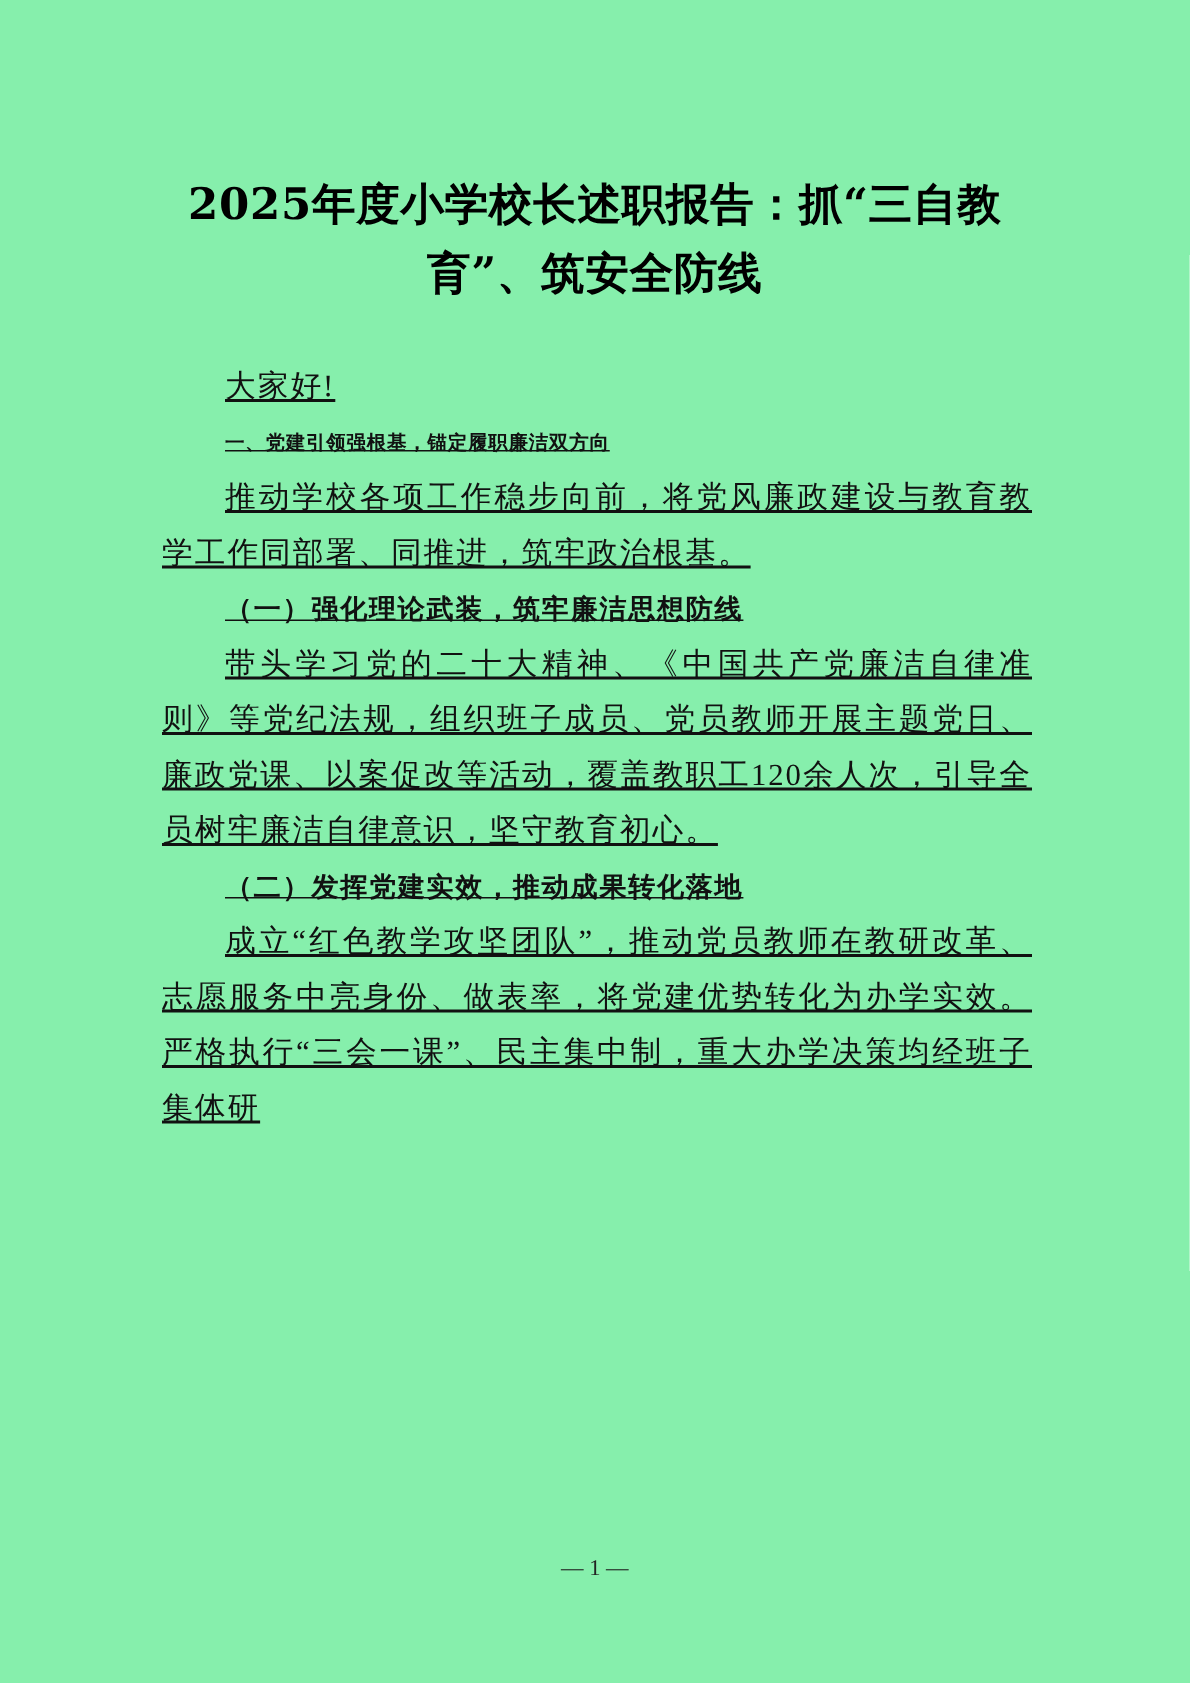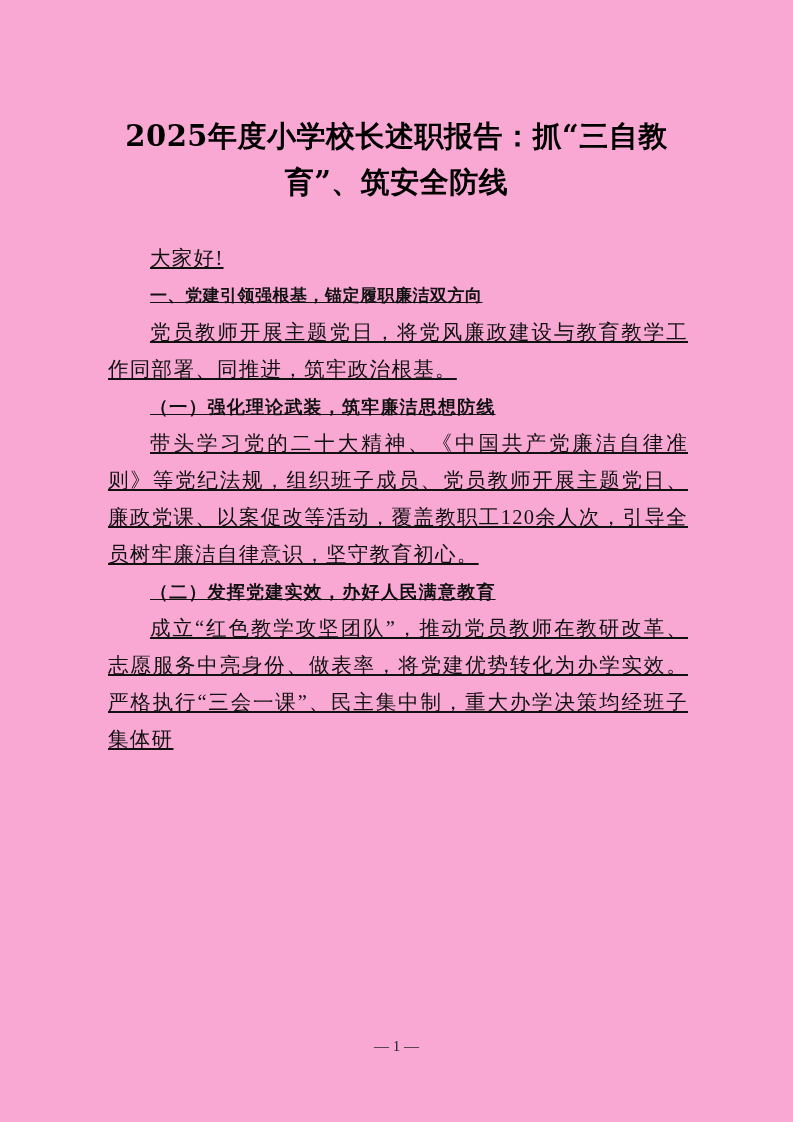--- a/index.html
+++ b/index.html
@@ -1,52 +1,52 @@
 <!DOCTYPE html>
 <html><head>
 <meta charset="utf-8">
 <style>
   html, body { margin: 0; padding: 0; background: #ffffff; }
   body { width: 793px; height: 1122px; position: relative; overflow: hidden; }
   .page {
-    position: absolute; left: 0; top: 0; width: 793px; height: 1122px; background: #f9a8d4;
+    position: absolute; left: 0; top: 0; width: 793px; height: 1122px; background: #86efac;
     color: #111;
   }
   .title {
     position: absolute; left: 100px; top: 113px; width: 593px;
     text-align: center;
     font-family: "DejaVu Serif", "Liberation Serif", serif;
     font-weight: bold; font-size: 29px; line-height: 46px; letter-spacing: 0.5px;
     color: #000;
   }
   .body {
     position: absolute; left: 108px; top: 240px; width: 580px;
     font-family: "Liberation Serif", "DejaVu Serif", serif;
     font-size: 20.5px; line-height: 37px; color: #111;
     text-align: justify; letter-spacing: 1.3px;
   }
   .body p { margin: 0; }
   .indent { text-indent: 42px; text-decoration: underline; }
-  .h1 { font-family: "DejaVu Sans", "Liberation Sans", sans-serif; font-weight: bold; font-size: 17px; letter-spacing: 0.5px; }
+  .h1 { font-family: "DejaVu Sans", "Liberation Sans", sans-serif; font-weight: bold; font-size: 13px; letter-spacing: 0.5px; }
   .h2 { font-family: "DejaVu Sans", "Liberation Sans", sans-serif; font-weight: bold; font-size: 18px; letter-spacing: 1.2px; }
   .footer {
     position: absolute; left: 0; top: 1038px; width: 793px; text-align: center;
     font-family: "Liberation Serif", "DejaVu Serif", serif; font-size: 15px; color: #222;
   }
 </style>
 </head>
 <body>
 
 <div class="page">
   <div class="title">2025年度小学校长述职报告：抓“三自教育”、筑安全防线</div>
 
   <div class="body">
     <p class="indent">大家好!</p>
     <p class="indent h1">一、党建引领强根基，锚定履职廉洁双方向</p>
-    <p class="indent">党员教师开展主题党日，将党风廉政建设与教育教学工作同部署、同推进，筑牢政治根基。</p>
+    <p class="indent">推动学校各项工作稳步向前，将党风廉政建设与教育教学工作同部署、同推进，筑牢政治根基。</p>
     <p class="indent h2">（一）强化理论武装，筑牢廉洁思想防线</p>
     <p class="indent">带头学习党的二十大精神、《中国共产党廉洁自律准则》等党纪法规，组织班子成员、党员教师开展主题党日、廉政党课、以案促改等活动，覆盖教职工120余人次，引导全员树牢廉洁自律意识，坚守教育初心。</p>
-    <p class="indent h2">（二）发挥党建实效，办好人民满意教育</p>
+    <p class="indent h2">（二）发挥党建实效，推动成果转化落地</p>
     <p class="indent">成立“红色教学攻坚团队”，推动党员教师在教研改革、志愿服务中亮身份、做表率，将党建优势转化为办学实效。严格执行“三会一课”、民主集中制，重大办学决策均经班子集体研</p>
   </div>
 
   <div class="footer">— 1 —</div>
 </div>
 
 </body></html>

